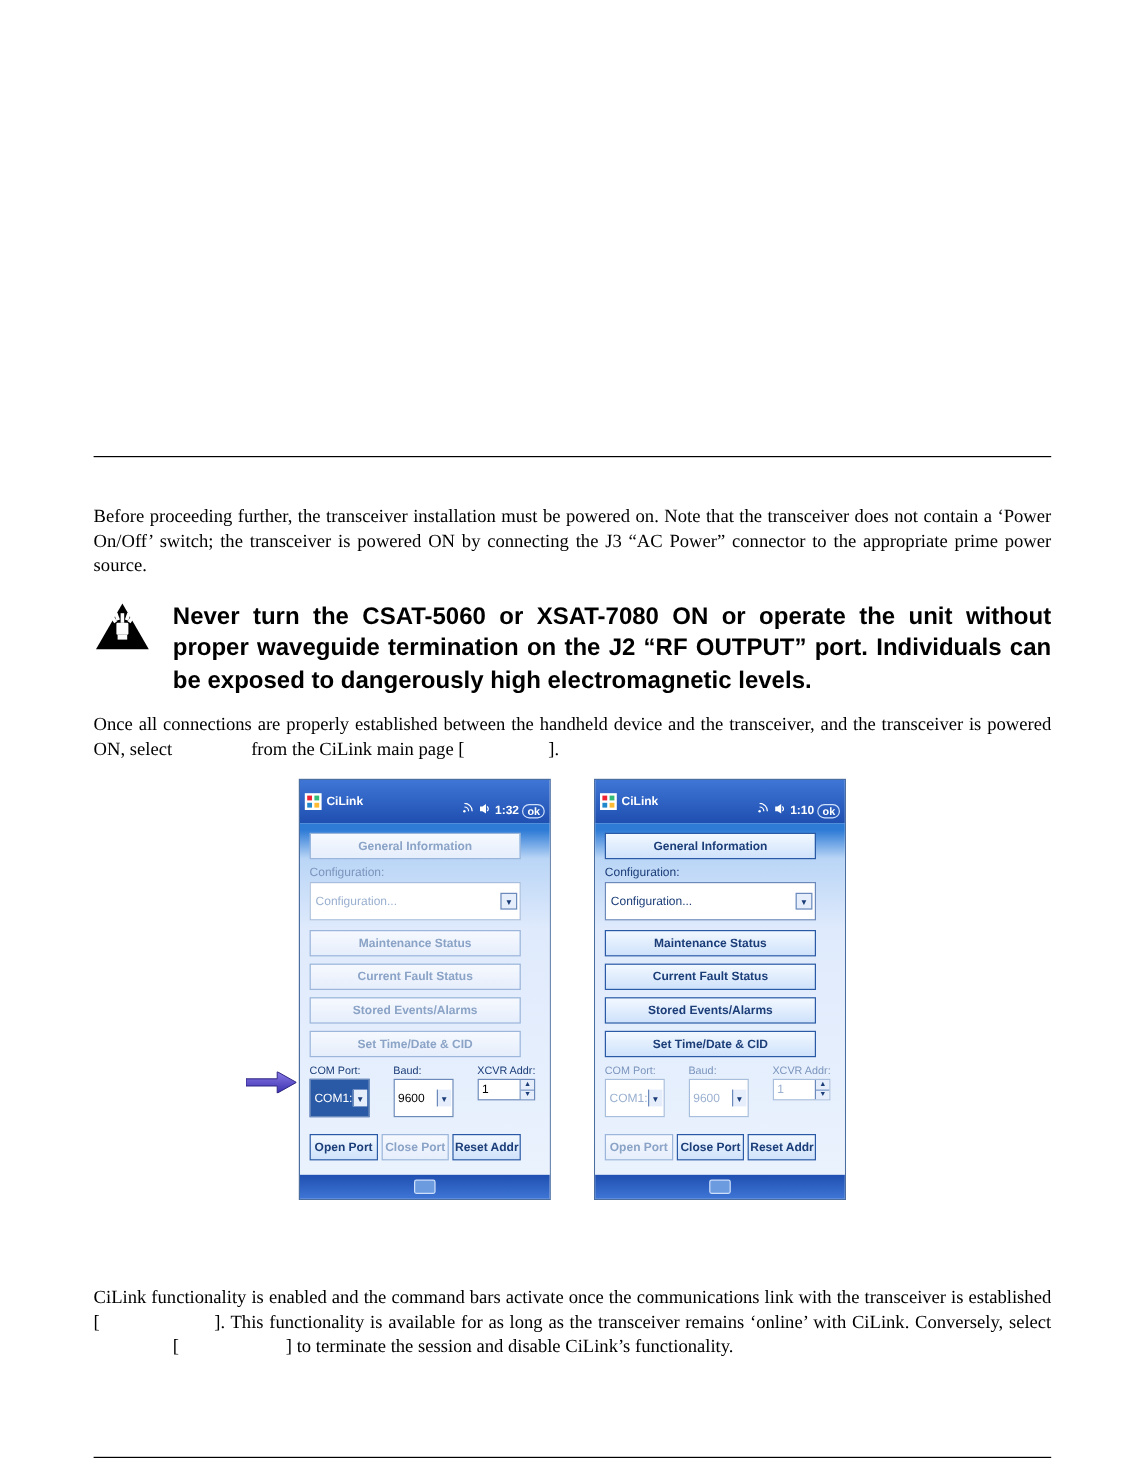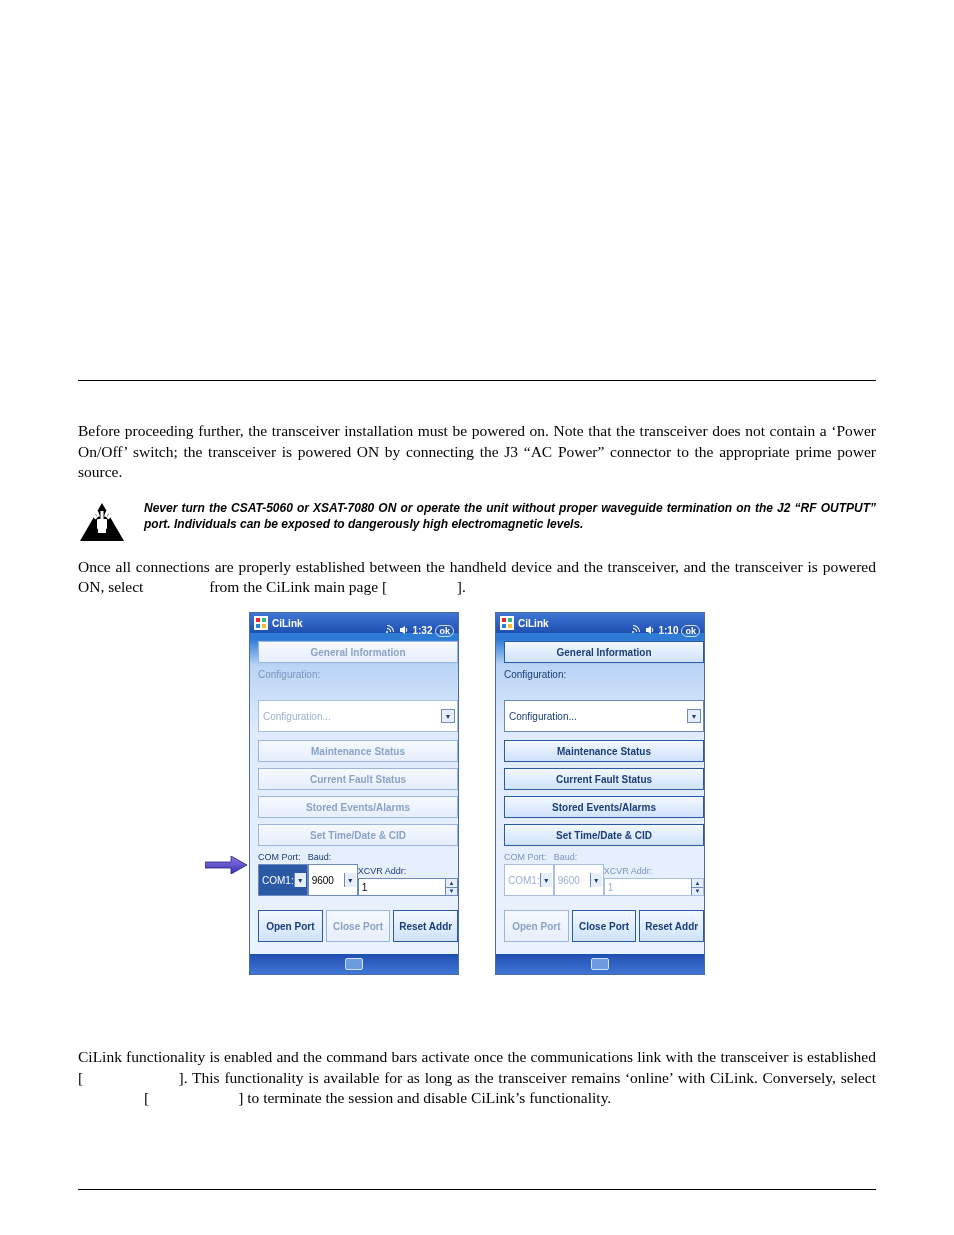--- a/index.html
+++ b/index.html
@@ -37,93 +37,92 @@
   .warn-icon {
     flex: 0 0 48px;
     height: 42px;
     display: flex;
     align-items: center;
     justify-content: center;
   }
   .note-text {
     font-family: Arial, Helvetica, sans-serif;
     font-weight: bold;
-    font-style: italic;
-    font-size: 12px;
+    font-size: 20px;
     text-align: justify;
     line-height: 1.32;
   }
   .shots-row {
     display: flex;
     justify-content: center;
     gap: 36px;
     margin: 8px 0 22px 0;
     position: relative;
   }
   .shot-wrap { position: relative; }
   .shot {
     width: 210px;
     border: 1px solid #4b6ea0;
     background: #fff;
     font-family: Tahoma, Arial, sans-serif;
     font-size: 10px;
     position: relative;
   }
   .titlebar {
-    height: 20px;
+    height: 36px;
     background: linear-gradient(#3f76d6, #1f4fb0);
     color: #fff;
     display: flex;
     align-items: center;
     padding: 0 4px;
     font-size: 10px;
     font-weight: bold;
   }
   .titlebar .t-icon {
     width: 14px; height: 14px; background:#fff; margin-right:4px;
     display:flex;align-items:center;justify-content:center;
   }
   .titlebar .t-icon svg { width:12px;height:12px; }
   .titlebar .spacer { flex: 1; }
   .titlebar .t-right { display:flex; align-items:center; gap:3px;margin-top:15px; }
   .titlebar .t-right span { font-size:10px; }
   .shot-body {
     background: linear-gradient(#2e7bd6 0%, #2e7bd6 2%, #b9d5f6 10%, #dfeafc 30%, #eaf2fd 100%);
-    padding: 8px 0 12px 8px;
+    padding: 8px 24px 12px 8px;
   }
   .bar {
     border: 1px solid #2a5aa6;
     background: linear-gradient(#f2f8ff, #cfe2fb);
     height: 22px;
     display:flex;align-items:center;justify-content:center;
     color:#1b3d78;
     font-weight:bold;
     font-size:10px;
     margin-bottom:6px;
   }
   .bar.dim {
     color:#8aa3c6;
     border-color:#9bb6da;
     background: linear-gradient(#f6f9fe, #e6eefc);
   }
-  .cfg-label { color:#1b3d78; font-size:10px; margin-bottom:20px; }
+  .cfg-label { color:#1b3d78; font-size:10px; margin-bottom:2px; }
   .cfg-label.dim { color:#7b95bd; }
   .cfg-select {
     width:100%; height:32px; border:1px solid #6b8abb;
     background:#fff; font-size:10px; color:#1b3d78;
     display:flex;align-items:center;justify-content:space-between;
     padding:0 2px 0 4px; margin-bottom:8px;
   }
   .cfg-select.dim { color:#9ab0d0; border-color:#a8bedd; }
   .cfg-select .dd {
     width:14px;height:14px;border:1px solid #6b8abb;background:#e6eefc;
     display:flex;align-items:center;justify-content:center;font-size:8px;color:#1b3d78;
   }
   .ports-row {
-    display:flex; gap:0; align-items:flex-end; margin-top:2px;
+    display:flex; gap:20px; align-items:flex-start; margin-top:2px;
   }
   .ports-col { flex:1; }
   .ports-col .lbl { font-size:9px; color:#1b3d78; margin-bottom:2px; white-space:nowrap;}
   .ports-col.dim .lbl { color:#7b95bd; }
   .mini-select {
     height:32px; border:1px solid #6b8abb; background:#fff; font-size:10px;
     display:flex;align-items:center;justify-content:space-between;padding:0 1px 0 3px;
   }
   .mini-select.dim { color:#9ab0d0; border-color:#a8bedd; }
   .mini-select.sel { background:#2a5aa6; color:#fff; }
@@ -139,21 +138,21 @@
   .spin .updn {
     position:absolute;right:0;top:0;bottom:0;width:12px;border-left:1px solid #6b8abb;
     display:flex;flex-direction:column;
   }
   .spin .updn div{flex:1;background:#e6eefc;display:flex;align-items:center;justify-content:center;font-size:6px;color:#1b3d78;}
   .spin .updn div:first-child{border-bottom:1px solid #6b8abb;}
   .btn-row {
     display:flex; gap:3px; margin-top:14px;
   }
   .btn {
-    flex:1; height:32px; border:1px solid #2a5aa6;
+    flex:1; height:22px; border:1px solid #2a5aa6;
     background:linear-gradient(#f2f8ff,#cfe2fb);
     display:flex;align-items:center;justify-content:center;
     font-size:10px;font-weight:bold;color:#1b3d78;
   }
   .btn.dim { color:#8aa3c6; border-color:#9bb6da; background:linear-gradient(#f6f9fe,#e6eefc);}
   .bottom-strip {
     height:20px;background:linear-gradient(#1f4fb0,#3f76d6);
     display:flex;align-items:center;justify-content:center;
   }
   .bottom-strip .kbd {

